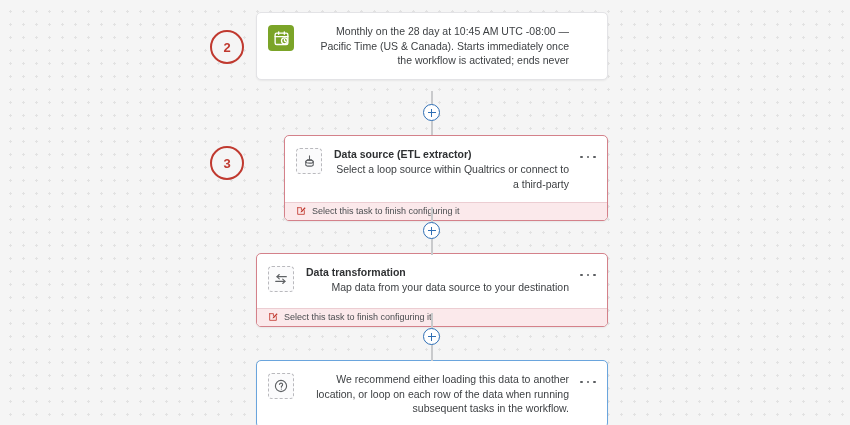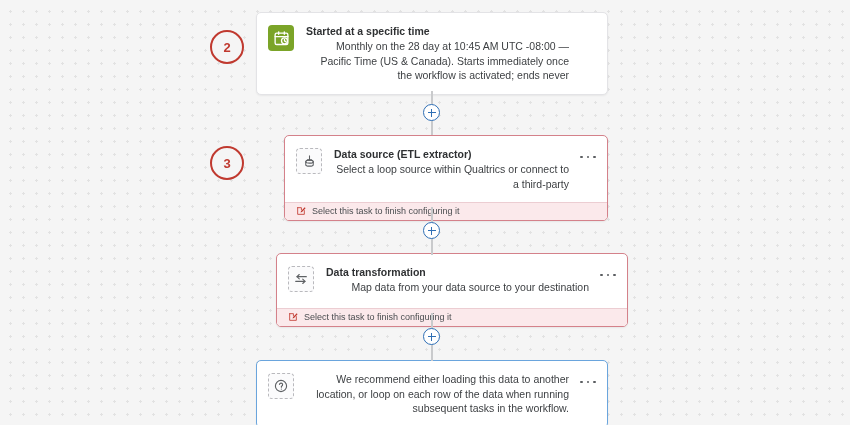--- a/index.html
+++ b/index.html
@@ -174,21 +174,20 @@
           <svg width="17" height="17" viewBox="0 0 24 24" fill="none" stroke="#ffffff" stroke-width="1.9" stroke-linecap="round" stroke-linejoin="round">
             <rect x="3" y="4.5" width="18" height="16" rx="2.2"></rect>
             <line x1="3" y1="9.3" x2="21" y2="9.3"></line>
             <line x1="8" y1="2.6" x2="8" y2="6"></line>
             <line x1="16" y1="2.6" x2="16" y2="6"></line>
             <circle cx="16.2" cy="15.3" r="4.2" fill="#7ba428"></circle>
             <polyline points="16.2,13.2 16.2,15.4 17.9,16.4"></polyline>
           </svg>
         </div>
         <div class="card-text">
-          <div class="card-title">Started at a specific time</div>
           <div class="card-desc">Monthly on the 28 day at 10:45 AM UTC -08:00 — Pacific Time (US &amp; Canada). Starts immediately once the workflow is activated; ends never</div>
         </div>
       </div>
     </div>
   </div>
 
   <div class="step-badge" style="left:210px;top:146px;">3</div>
 
   <div class="node-wrap" style="top:135px;padding-left:28px;">
     <div class="card error">
@@ -214,21 +213,21 @@
       <div class="card-footer">
         <svg width="10" height="10" viewBox="0 0 24 24" fill="none" stroke="#c0392f" stroke-width="2" stroke-linecap="round" stroke-linejoin="round">
           <path d="M4 4 h9 v5 M4 4 v16 h16 v-9"></path>
           <path d="M21 3.2 L12.2 12 l-1.4 3.6 3.6 -1.4 L23 5.4 Z" fill="#c0392f" stroke="none"></path>
         </svg>
         <span>Select this task to finish configuring it</span>
       </div>
     </div>
   </div>
 
-  <div class="node-wrap" style="top:253px;margin-left:20px;">
+  <div class="node-wrap" style="top:253px;">
     <div class="card error">
       <div class="card-body" style="padding-bottom:13px;">
         <div class="icon-box dashed">
           <svg width="16" height="16" viewBox="0 0 24 24" fill="none" stroke="#5e6164" stroke-width="1.7" stroke-linecap="round" stroke-linejoin="round">
             <line x1="20" y1="8.5" x2="6" y2="8.5"></line>
             <polyline points="9.4,5.3 6,8.5 9.4,11.7"></polyline>
             <line x1="4" y1="15.5" x2="18" y2="15.5"></line>
             <polyline points="14.6,12.3 18,15.5 14.6,18.7"></polyline>
           </svg>
         </div>

